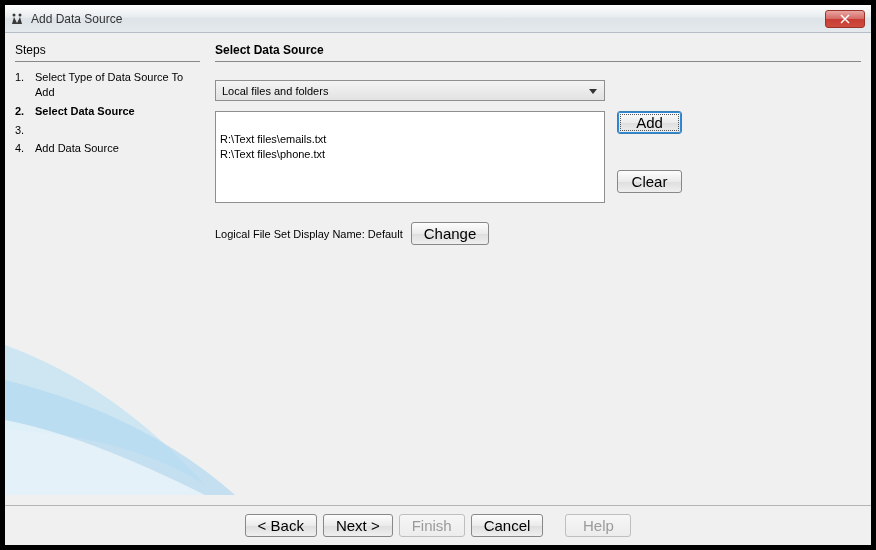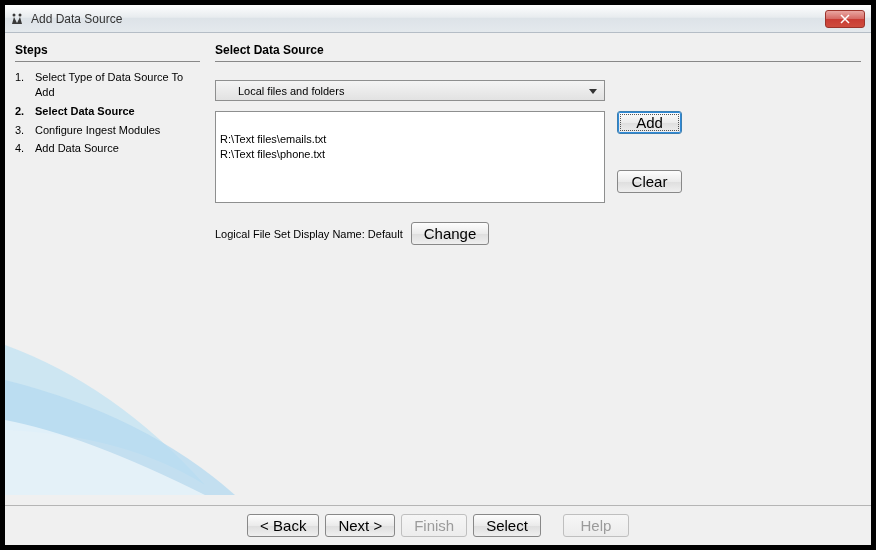--- a/index.html
+++ b/index.html
@@ -74,21 +74,21 @@
       min-height: 0;
       position: relative;
       z-index: 2;
     }
     .sidebar {
       width: 185px;
       display: flex;
       flex-direction: column;
     }
     .sidebar-header {
-      font-weight: bold;
+      font-weight: normal;
       font-size: 12px;
       padding-bottom: 4px;
       border-bottom: 1px solid #888;
       margin-bottom: 8px;
     }
     .steps-list {
       list-style: none;
     }
     .steps-list li {
       display: flex;
@@ -127,21 +127,21 @@
       align-items: flex-start;
       gap: 12px;
     }
     .dropdown {
       width: 390px;
       height: 21px;
       border: 1px solid #8e8f8f;
       background: linear-gradient(to bottom, #f4f4f4 0%, #e2e2e2 100%);
       display: flex;
       align-items: center;
-      padding: 0 22px;
+      padding: 0 6px;
       position: relative;
       cursor: pointer;
     }
     .dropdown::after {
       content: "";
       position: absolute;
       right: 7px;
       top: 8px;
       width: 0;
       height: 0;
@@ -258,21 +258,20 @@
           <li>
             <span class="step-num">1.</span>
             <span class="step-text">Select Type of Data Source To Add</span>
           </li>
           <li class="active">
             <span class="step-num">2.</span>
             <span class="step-text">Select Data Source</span>
           </li>
           <li>
             <span class="step-num">3.</span>
-            <span class="step-text">Configure Ingest Modules</span>
           </li>
           <li>
             <span class="step-num">4.</span>
             <span class="step-text">Add Data Source</span>
           </li>
         </ol>
       </div>
 
       <div class="main-panel">
         <div class="main-header">Select Data Source</div>
@@ -301,18 +300,18 @@
             <button class="btn">Change</button>
           </div>
         </div>
       </div>
     </div>
 
     <div class="footer">
       <button class="btn">&lt; Back</button>
       <button class="btn">Next &gt;</button>
       <button class="btn disabled">Finish</button>
-      <button class="btn">Select</button>
+      <button class="btn">Cancel</button>
       <div class="footer-gap"></div>
       <button class="btn disabled">Help</button>
     </div>
   </div>
 </div>
 
 </body></html>

